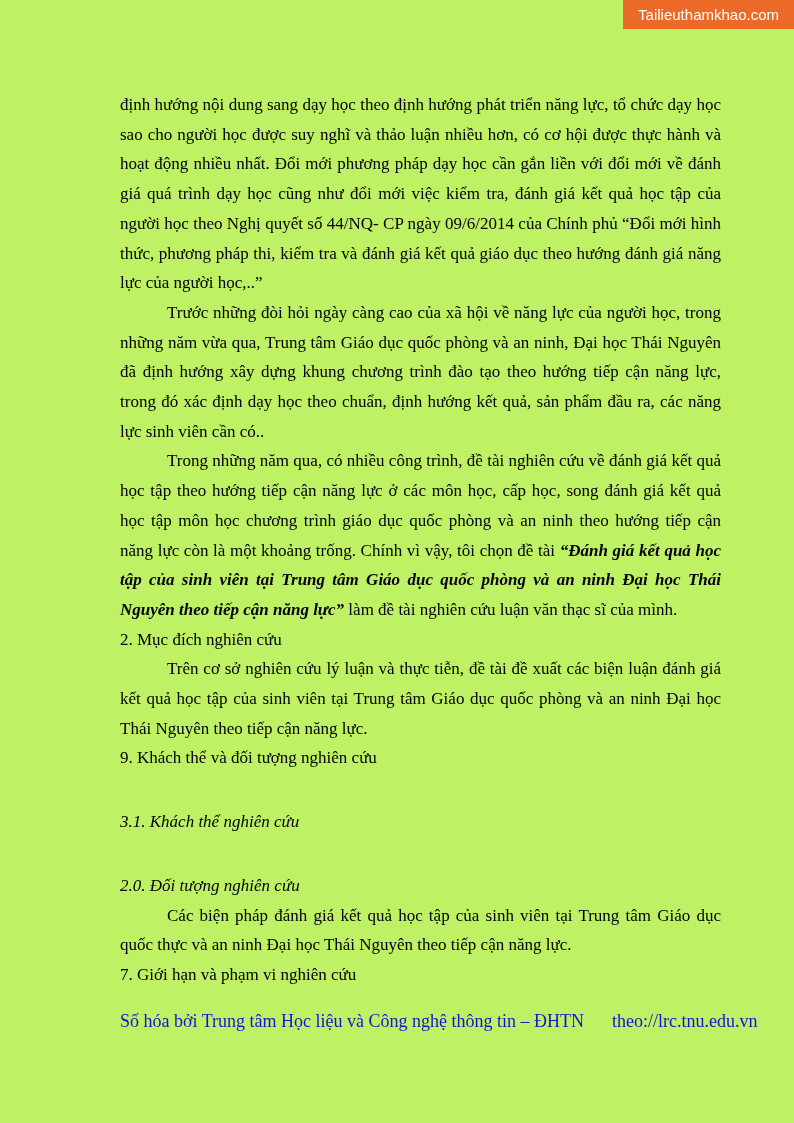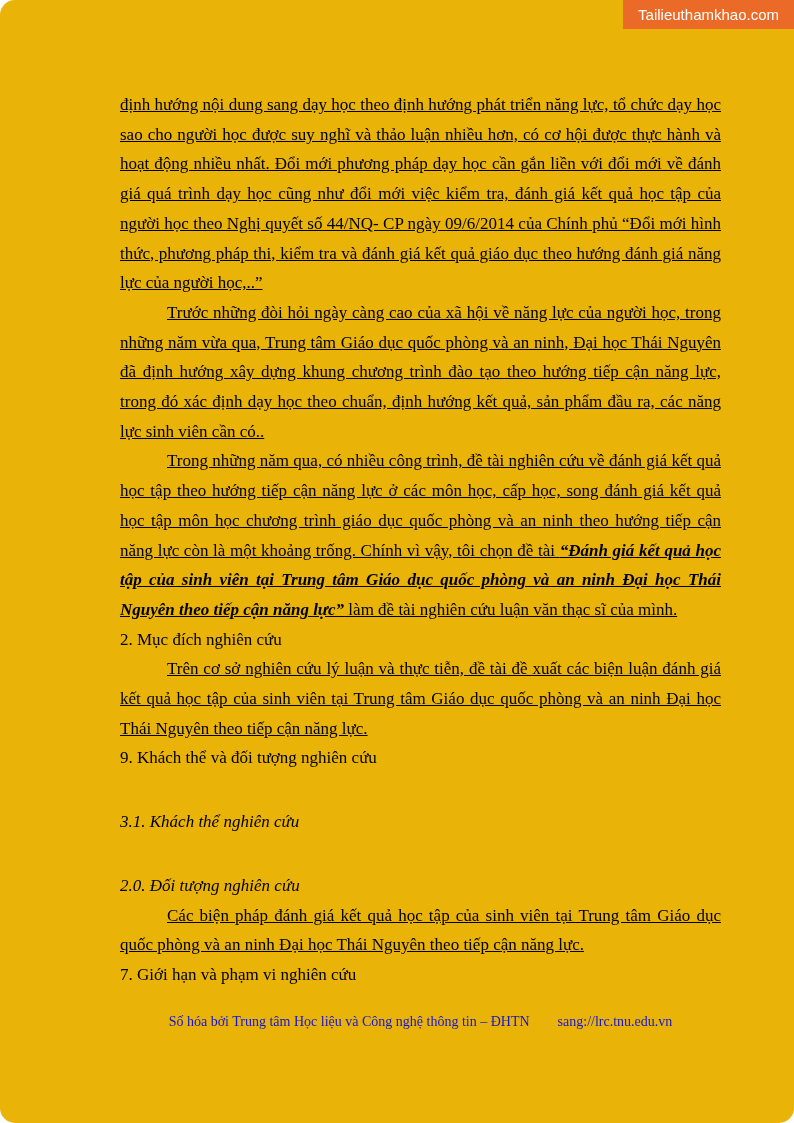--- a/index.html
+++ b/index.html
@@ -5,21 +5,21 @@
   html, body { margin: 0; padding: 0; }
   body {
     width: 794px;
     height: 1123px;
     background: #ffffff;
     position: relative;
     font-family: "Liberation Serif", serif;
     color: #000000;
     overflow: hidden;
   }
-  .page { position: absolute; inset: 0; background: #eab308; border-radius: 15px; }
+  .page { position: absolute; inset: 0; background: #bef264; }
 
   .banner {
     position: absolute;
     top: 0;
     right: 0;
     height: 29px;
     padding: 0 15px;
     background: #EB6A28;
     display: flex;
     align-items: center;
@@ -34,41 +34,39 @@
     left: 120px;
     top: 90px;
     width: 601px;
     font-size: 17px;
     line-height: 29.7px;
   }
   .content p {
     margin: 0;
     text-align: justify;
     text-indent: 47px;
-    text-decoration: underline;
   }
   .content p.first { text-indent: 0; }
   .content h2, .content h3 {
     margin: 0;
     font-size: 17px;
     line-height: 29.7px;
     font-weight: normal;
   }
   .content h3 { font-style: italic; margin-top: 34px; }
   .bi { font-weight: bold; font-style: italic; }
 
   .footer {
     position: absolute;
     left: 120px;
     top: 1011px;
     width: 601px;
     display: flex;
-    justify-content: center;
     gap: 28px;
-    font-size: 14px;
+    font-size: 18px;
     line-height: 21px;
     color: #1515CE;
     white-space: nowrap;
   }
   .footer a { color: inherit; text-decoration: none; cursor: pointer; }
 </style>
 </head>
 <body>
 
 <div class="page">
@@ -89,24 +87,24 @@
 
     <p>Trên cơ sở nghiên cứu lý luận và thực tiễn, đề tài đề xuất các biện luận đánh giá kết quả học tập của sinh viên tại Trung tâm Giáo dục quốc phòng và an ninh Đại học Thái Nguyên theo tiếp cận năng lực.</p>
 
     <h2>9. Khách thể và đối tượng nghiên cứu</h2>
 
     <h3>3.1. Khách thể nghiên cứu</h3>
 
 
     <h3>2.0. Đối tượng nghiên cứu</h3>
 
-    <p>Các biện pháp đánh giá kết quả học tập của sinh viên tại Trung tâm Giáo dục quốc phòng và an ninh Đại học Thái Nguyên theo tiếp cận năng lực.</p>
+    <p>Các biện pháp đánh giá kết quả học tập của sinh viên tại Trung tâm Giáo dục quốc thực và an ninh Đại học Thái Nguyên theo tiếp cận năng lực.</p>
 
     <h2>7. Giới hạn và phạm vi nghiên cứu</h2>
 
   </div>
 
   <div class="footer">
     <span>Số hóa bởi Trung tâm Học liệu và Công nghệ thông tin – ĐHTN</span>
-    <a>sang://lrc.tnu.edu.vn</a>
+    <a>theo://lrc.tnu.edu.vn</a>
   </div>
 
 </div>
 
 </body></html>

